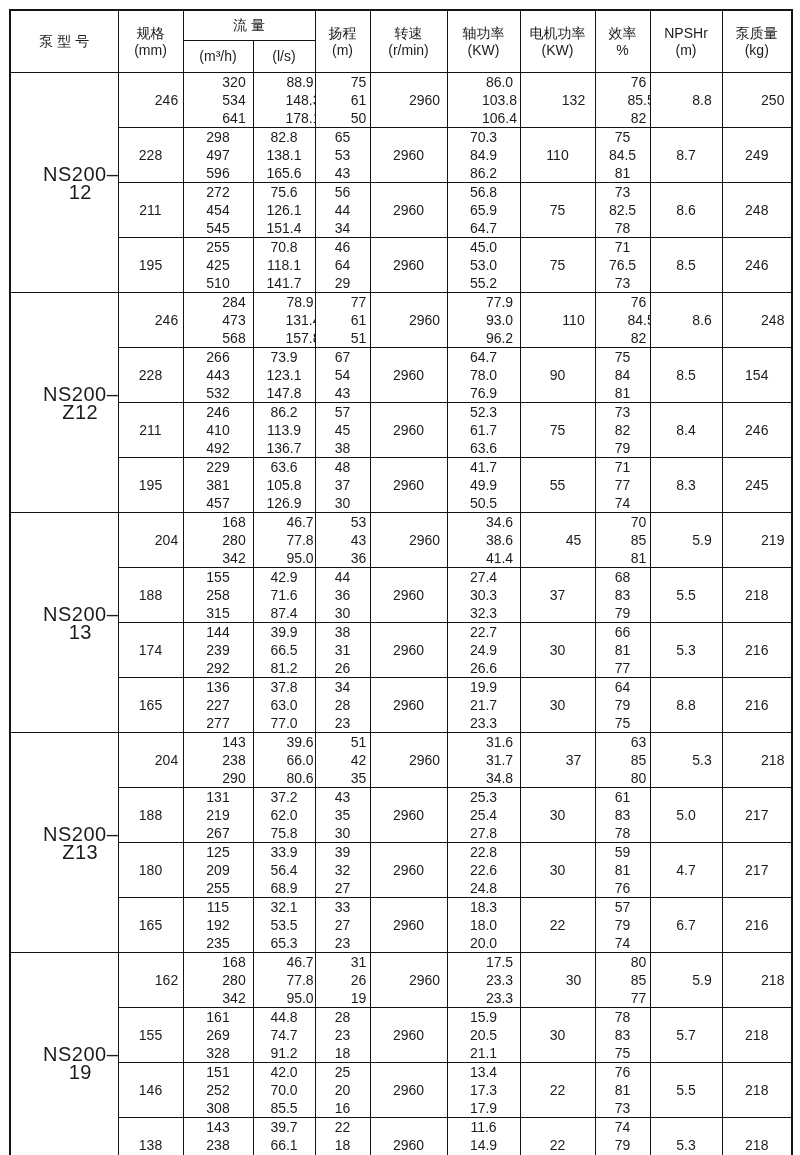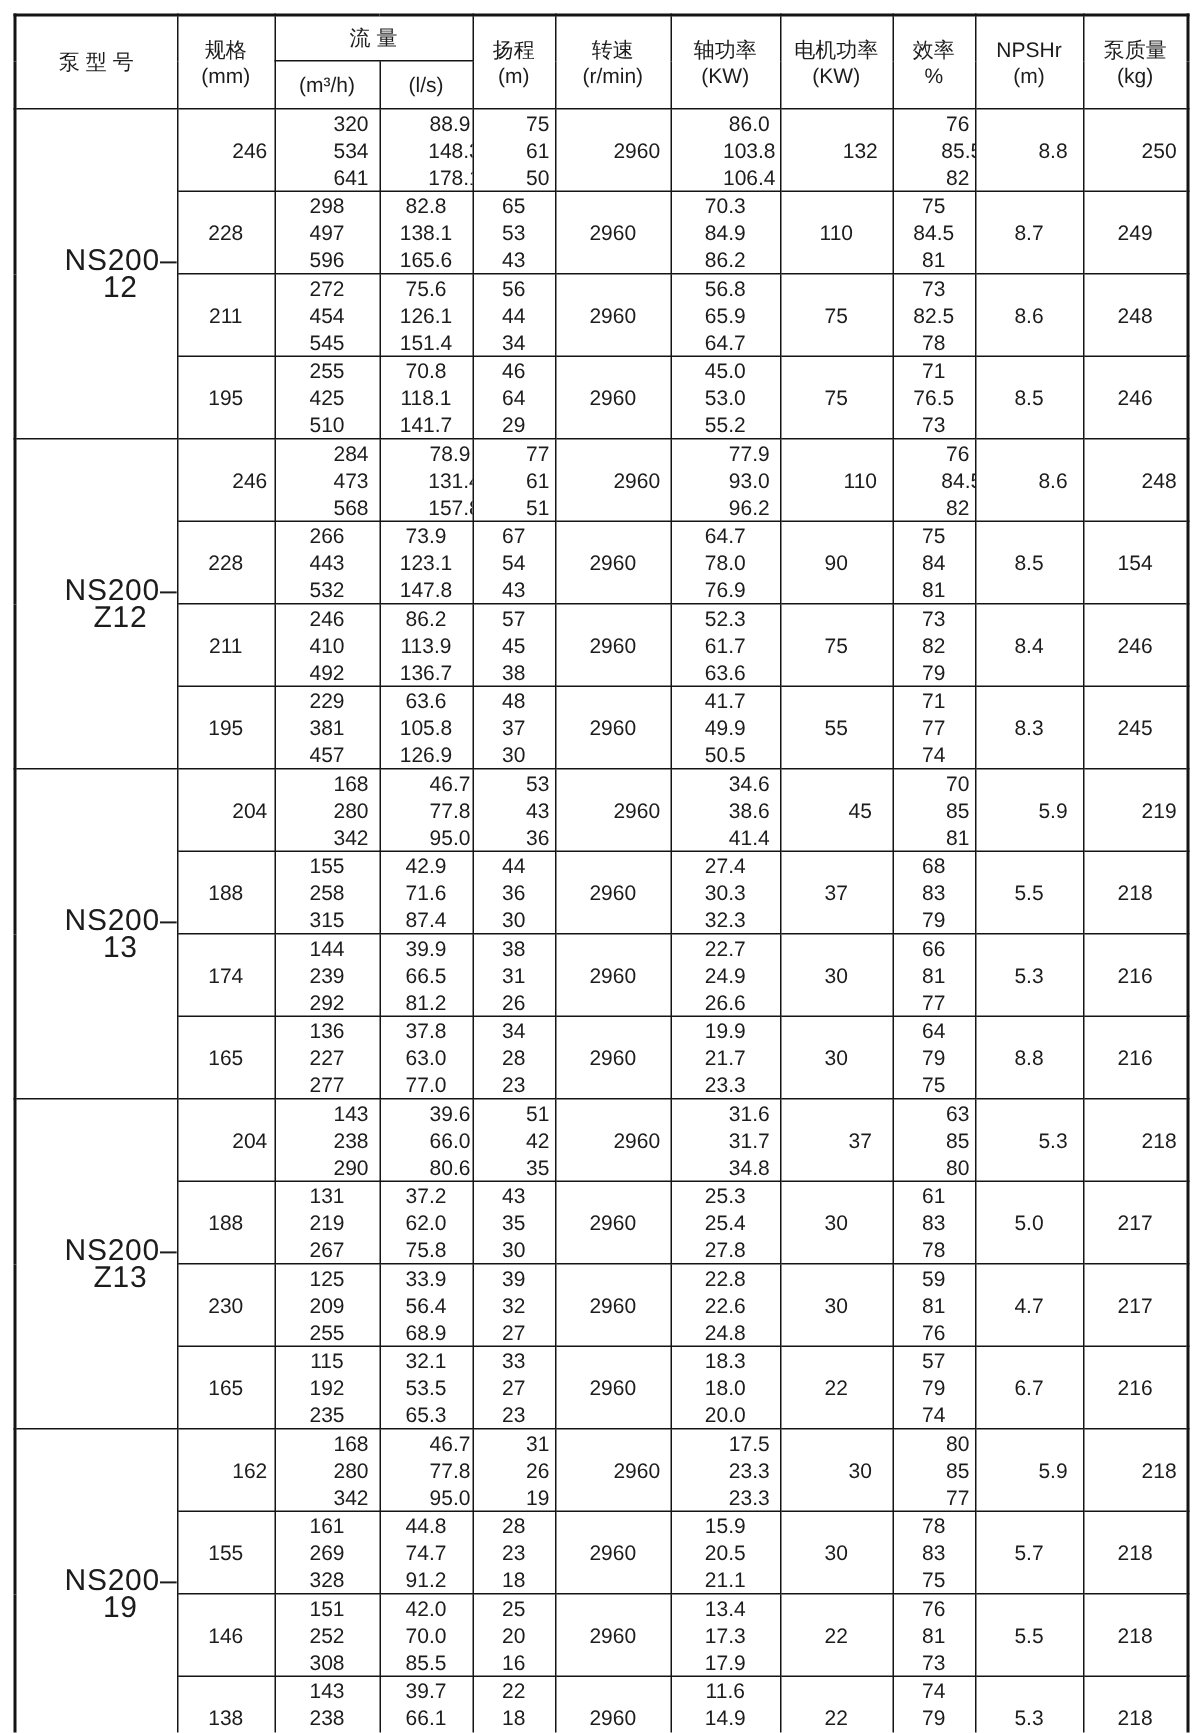--- a/index.html
+++ b/index.html
@@ -402,21 +402,21 @@
 25.4
 27.8</td>
       <td>30</td>
       <td>61
 83
 78</td>
       <td>5.0</td>
       <td>217</td>
     </tr>
     <tr>
-      <td>230</td>
+      <td>180</td>
       <td>125
 209
 255</td>
       <td>33.9
 56.4
 68.9</td>
       <td>39
 32
 27</td>
       <td>2960</td>

